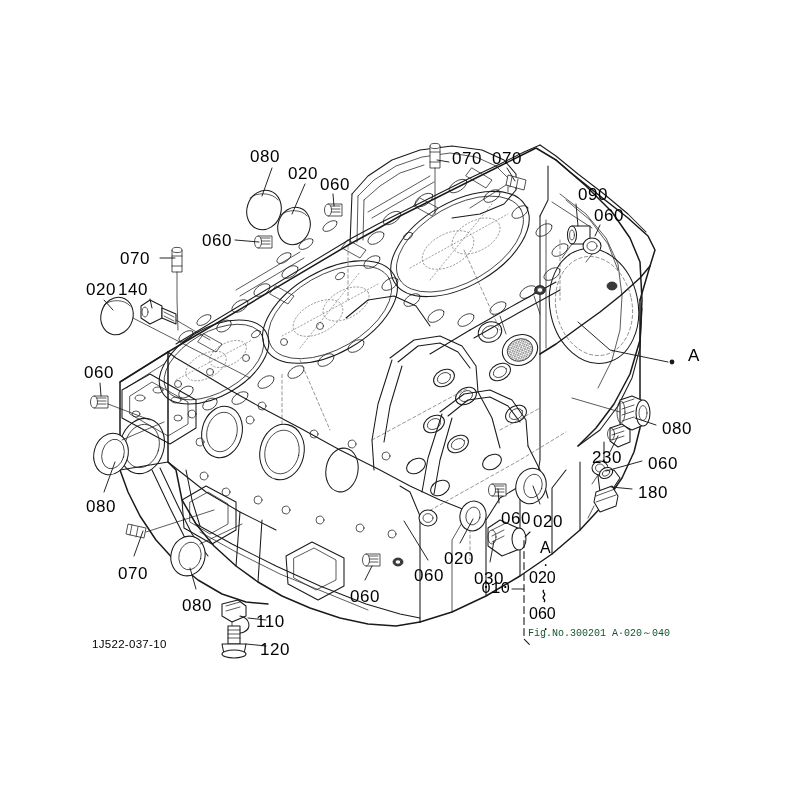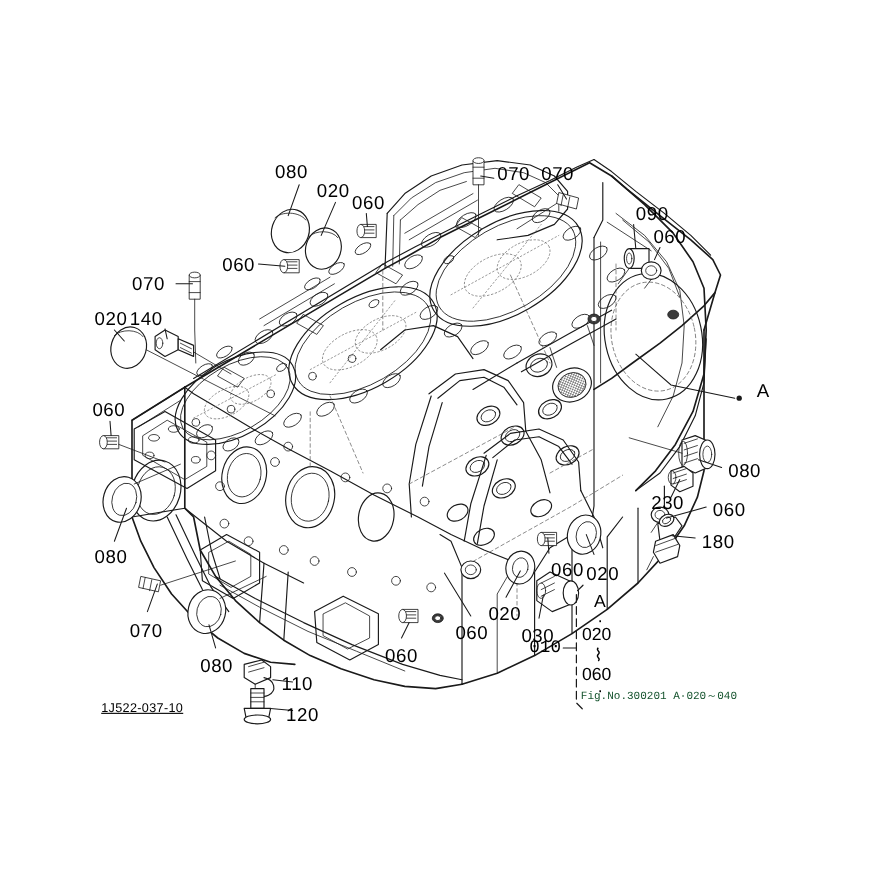--- a/index.html
+++ b/index.html
@@ -31,21 +31,20 @@
     white-space: nowrap;
     line-height: 1;
   }
   .drawing-code {
     position: absolute;
     font-family: "Liberation Sans", sans-serif;
     font-size: 11.5px;
     color: #000000;
     letter-spacing: 0.3px;
     white-space: nowrap;
-    text-decoration: underline;
   }
   .note-line {
     position: absolute;
     font-family: "Liberation Sans", sans-serif;
     font-size: 16px;
     color: #000000;
     white-space: nowrap;
     line-height: 1;
   }
   .note-fig {

